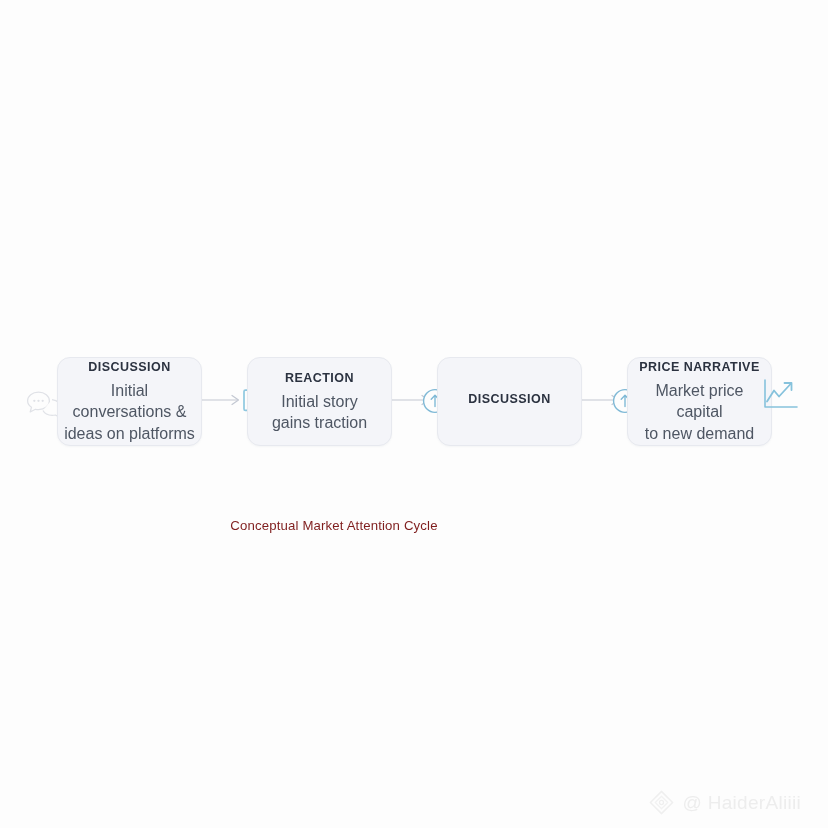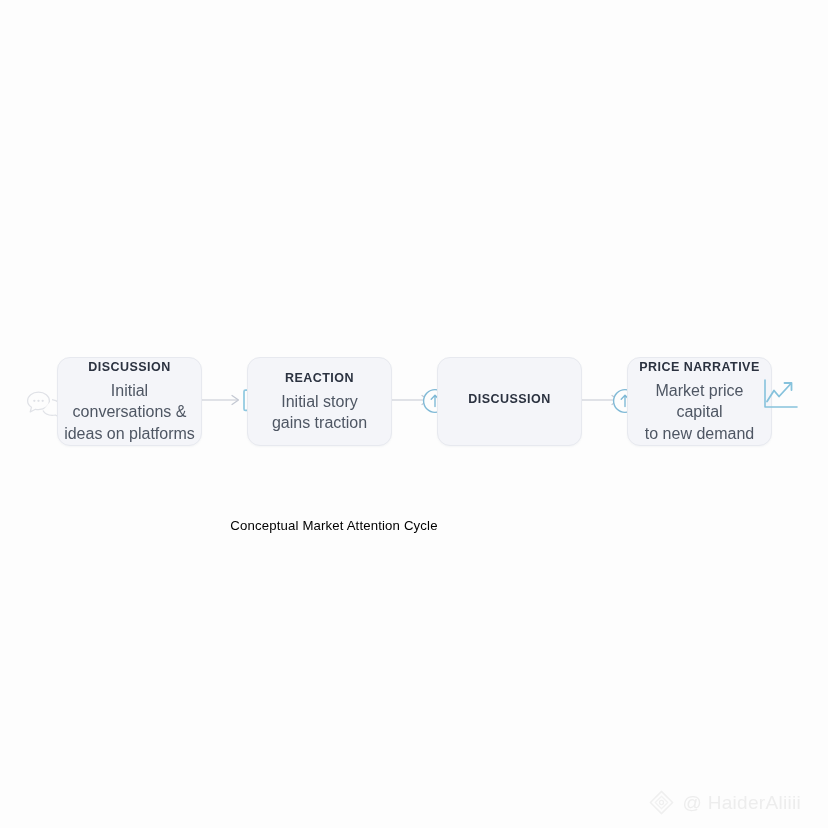--- a/index.html
+++ b/index.html
@@ -96,21 +96,21 @@
   .icon-chart  { left: 762px; top: 20px; width: 38px; height: 38px; }
 
   
   #caption {
     position: absolute;
     left: 0;
     top: 518px;
     width: 668px;
     text-align: center;
     font-size: 13.2px;
-    color: #000000;
+    color: #7f1d1d;
     letter-spacing: 0.15px;
   }
 
   
   #watermark {
     position: absolute;
     right: 27px;
     bottom: 12px;
     display: flex;
     align-items: center;

